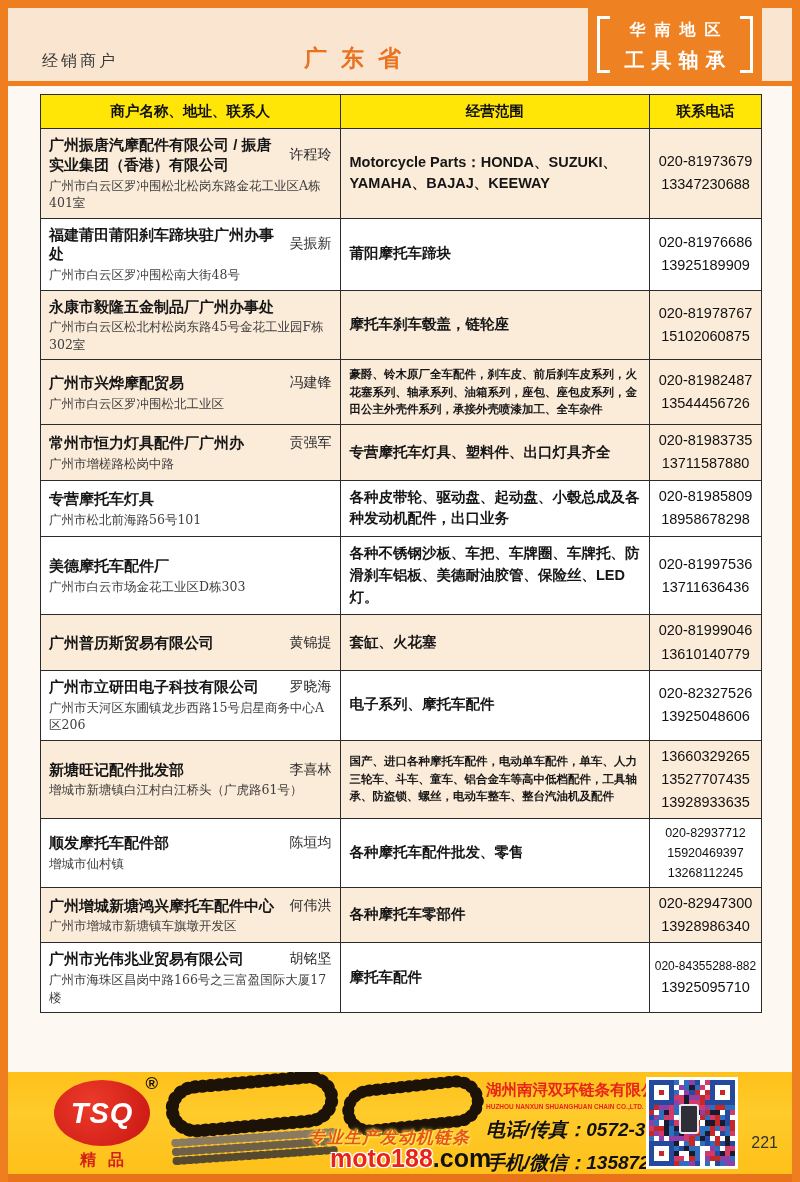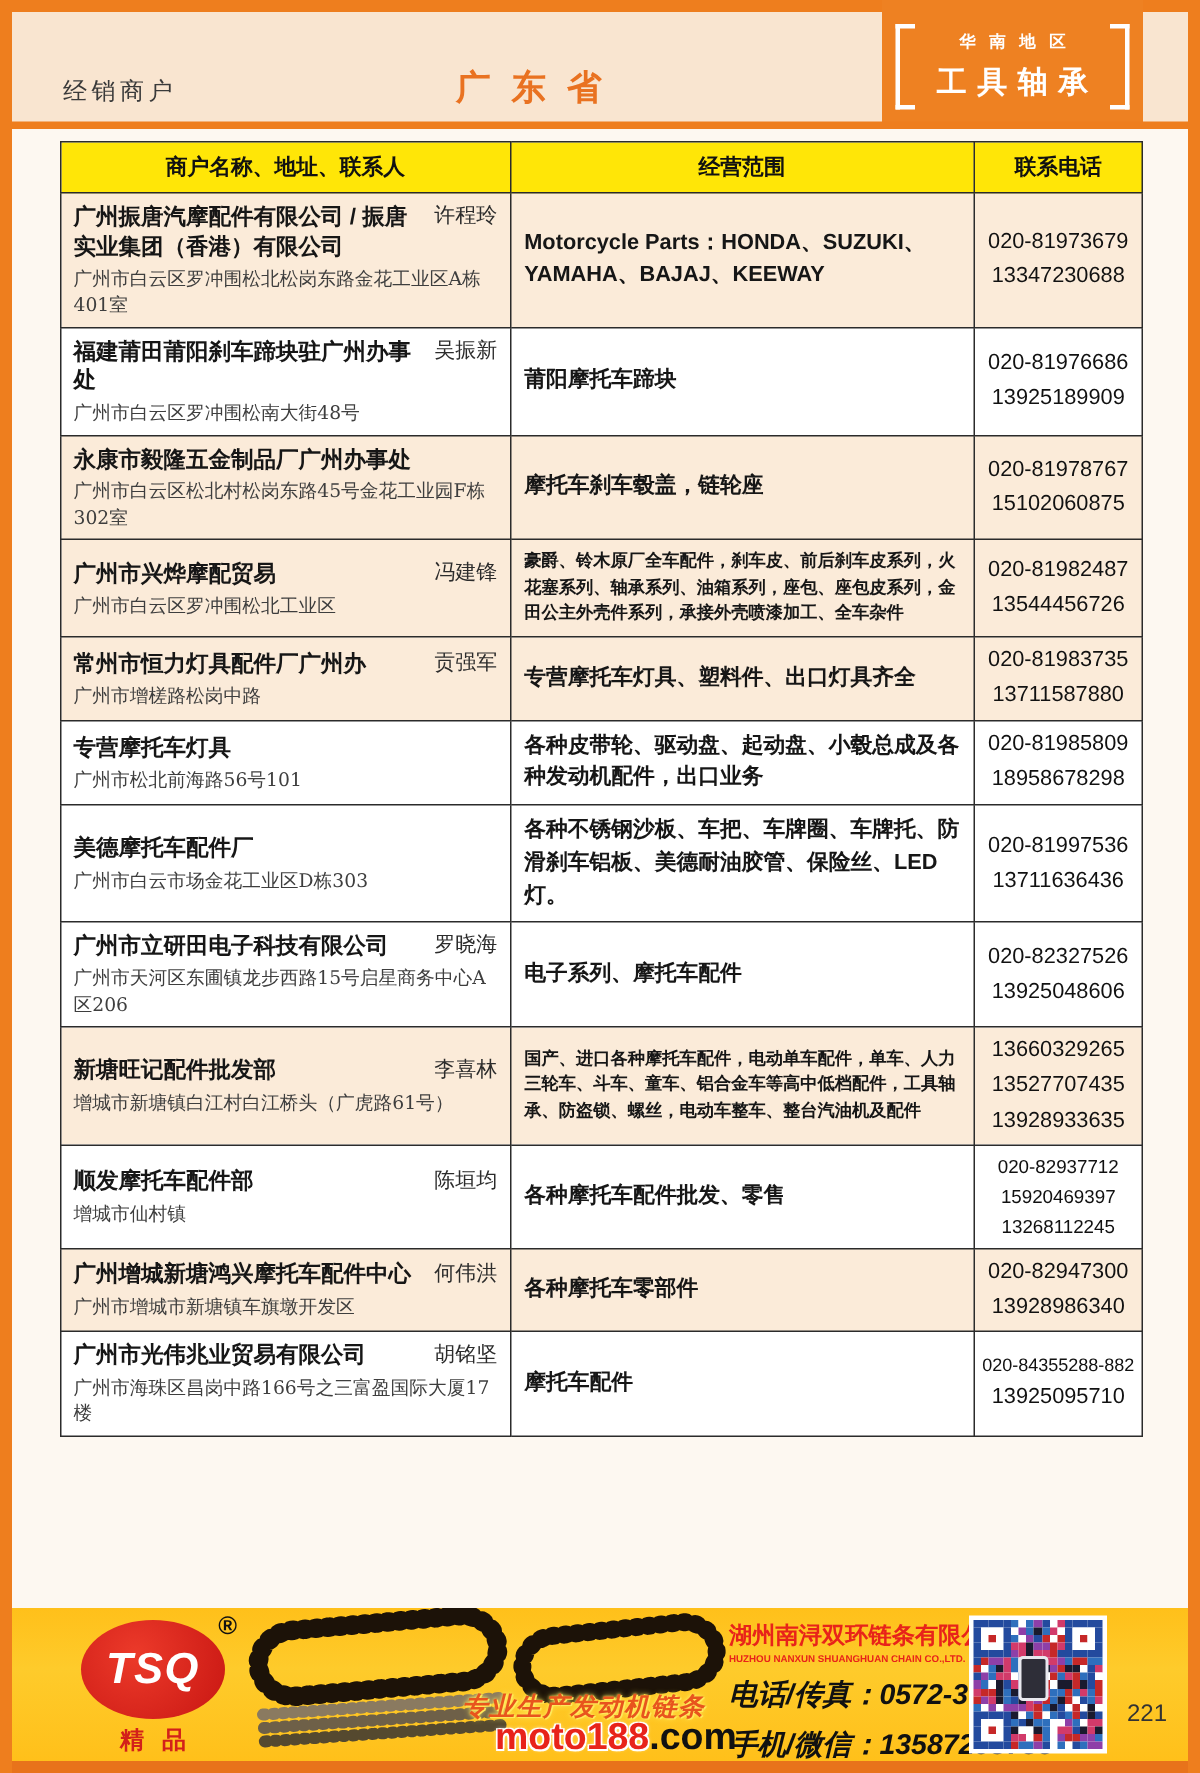--- a/index.html
+++ b/index.html
@@ -13,34 +13,34 @@
   .header-band{ position:relative; height:86px; background:#F9E5D0; }
   .header-band .divider{ position:absolute; left:0; right:0; bottom:0; height:5px; background:#EE7E1E; }
   .hdr-left{ position:absolute; left:34px; bottom:14px; font-size:16px; letter-spacing:3px; color:#3a3a3a; }
   .hdr-province{ position:absolute; left:296px; bottom:12px; font-size:23px; font-weight:bold;
                  letter-spacing:14px; color:#E97221; }
   .region-box{ position:absolute; top:0; right:30px; width:174px; height:86px; background:#EE8122; }
   .brk{ position:absolute; top:16px; bottom:13px; width:13px; }
   .brk-l{ left:9px;  border-left:3px solid #fff; border-top:3px solid #fff; border-bottom:3px solid #fff; }
   .brk-r{ right:9px; border-right:3px solid #fff; border-top:3px solid #fff; border-bottom:3px solid #fff; }
   .region-txt{ position:absolute; left:24px; right:24px; top:20px; text-align:center; color:#fff; }
-  .region-txt .l1{ font-size:11px; font-weight:bold; letter-spacing:9px; text-indent:9px; }
+  .region-txt .l1{ font-size:16px; font-weight:bold; letter-spacing:9px; text-indent:9px; }
   .region-txt .l2{ font-size:20px; font-weight:bold; letter-spacing:7px; text-indent:7px; margin-top:6px; }
 
   
   .tbl-wrap{ padding:8px 0 0 32px; }
   table.directory{ border-collapse:collapse; width:722px; background:#fff; }
   table.directory th, table.directory td{ border:1.5px solid #2b2b2b; vertical-align:middle; }
   table.directory th{ background:#FFE607; font-size:14.5px; font-weight:bold; color:#111;
                       padding:7px 4px; text-align:center; }
   th.w1{ width:300px; } th.w2{ width:310px; } th.w3{ width:112px; }
   tr.peach td{ background:#FBEBD9; }
   tr.white td{ background:#FFFFFF; }
   td.c1{ padding:6px 8px; }
-  .nameline{ display:flex; justify-content:space-between; align-items:flex-start; gap:6px; }
+  .nameline{ display:flex; justify-content:space-between; align-items:center; gap:6px; }
   .nm{ font-size:15px; font-weight:bold; color:#161616; line-height:1.32; }
   .ct{ font-family:"DejaVu Serif", serif; font-size:14px; color:#2c2c2c; white-space:nowrap; }
   .addr{ font-family:"DejaVu Serif", serif; font-size:12.5px; color:#3e3e3e; line-height:1.4; margin-top:2px; }
   td.c2{ padding:6px 9px; }
   .scope{ font-size:14.5px; font-weight:bold; color:#161616; line-height:1.5; }
   td.c2.small .scope{ font-size:11.5px; line-height:1.5; }
   td.c3{ padding:4px 3px; text-align:center; }
   .ph{ font-size:14.5px; color:#111; line-height:1.6; white-space:nowrap; }
   td.c3.psmall .ph{ font-size:12.5px; }
   td.c3 .ph.tiny{ font-size:12px; }
@@ -211,20 +211,35 @@
               <div class="addr">广州市白云市场金花工业区D栋303</div>
             </td>
             <td class="c2">
               <div class="scope">各种不锈钢沙板、车把、车牌圈、车牌托、防滑刹车铝板、美德耐油胶管、保险丝、LED灯。</div>
             </td>
             <td class="c3">
               <div class="ph">020-81997536</div>
               <div class="ph">13711636436</div>
             </td>
           </tr>
+          <tr class="peach">
+            <td class="c1">
+              <div class="nameline">
+                <span class="nm">广州普历斯贸易有限公司</span>
+                <span class="ct">黄锦提</span>
+              </div>
+            </td>
+            <td class="c2">
+              <div class="scope">套缸、火花塞</div>
+            </td>
+            <td class="c3">
+              <div class="ph">020-81999046</div>
+              <div class="ph">13610140779</div>
+            </td>
+          </tr>
           <tr class="white">
             <td class="c1">
               <div class="nameline">
                 <span class="nm">广州市立研田电子科技有限公司</span>
                 <span class="ct">罗晓海</span>
               </div>
               <div class="addr">广州市天河区东圃镇龙步西路15号启星商务中心A区206</div>
             </td>
             <td class="c2">
               <div class="scope">电子系列、摩托车配件</div>

